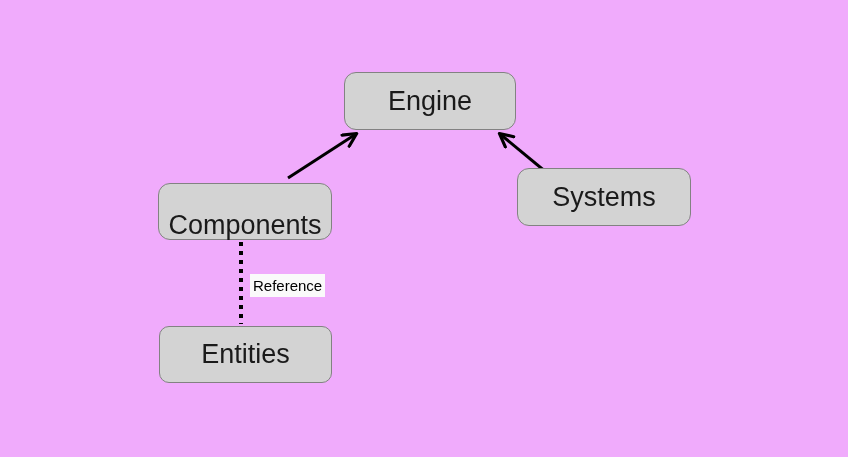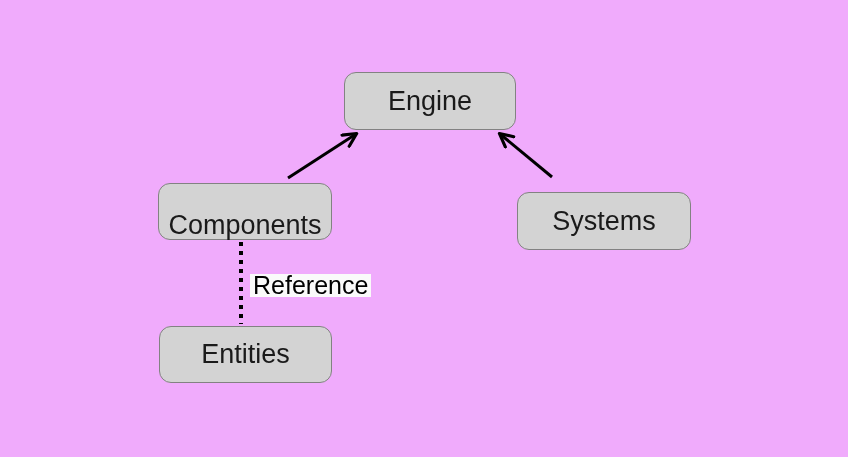--- a/index.html
+++ b/index.html
@@ -32,33 +32,33 @@
     display: flex;
     align-items: center;
     justify-content: center;
     color: #1a1a1a;
     font-size: 27px;
     line-height: 1;
     white-space: nowrap;
   }
   .node-engine     { left: 344px; top: 72px;  width: 172px; height: 58px; }
   .node-components { left: 158px; top: 183px; width: 174px; height: 57px; align-items: flex-end; }
-  .node-systems    { left: 517px; top: 192px; width: 174px; height: 58px; }
-  .node-entities   { left: 159px; top: 326px; width: 173px; height: 57px; }
+  .node-systems    { left: 517px; top: 168px; width: 174px; height: 58px; }
+  .node-entities   { left: 159px; top: 326px; width: 173px; height: 57px; border-radius: 10px; }
   .edge-label {
     position: absolute;
     left: 250px;
     top: 274px;
     height: 23px;
     display: flex;
     align-items: center;
     padding: 0 3px;
     background: #fafafa;
     color: #000000;
-    font-size: 25px;
+    font-size: 15px;
     line-height: 1;
     white-space: nowrap;
   }
 </style>
 </head>
 <body>
 
 <div class="canvas">
 
   <svg class="edge-layer" width="848" height="457" viewBox="0 0 848 457" aria-hidden="true">

